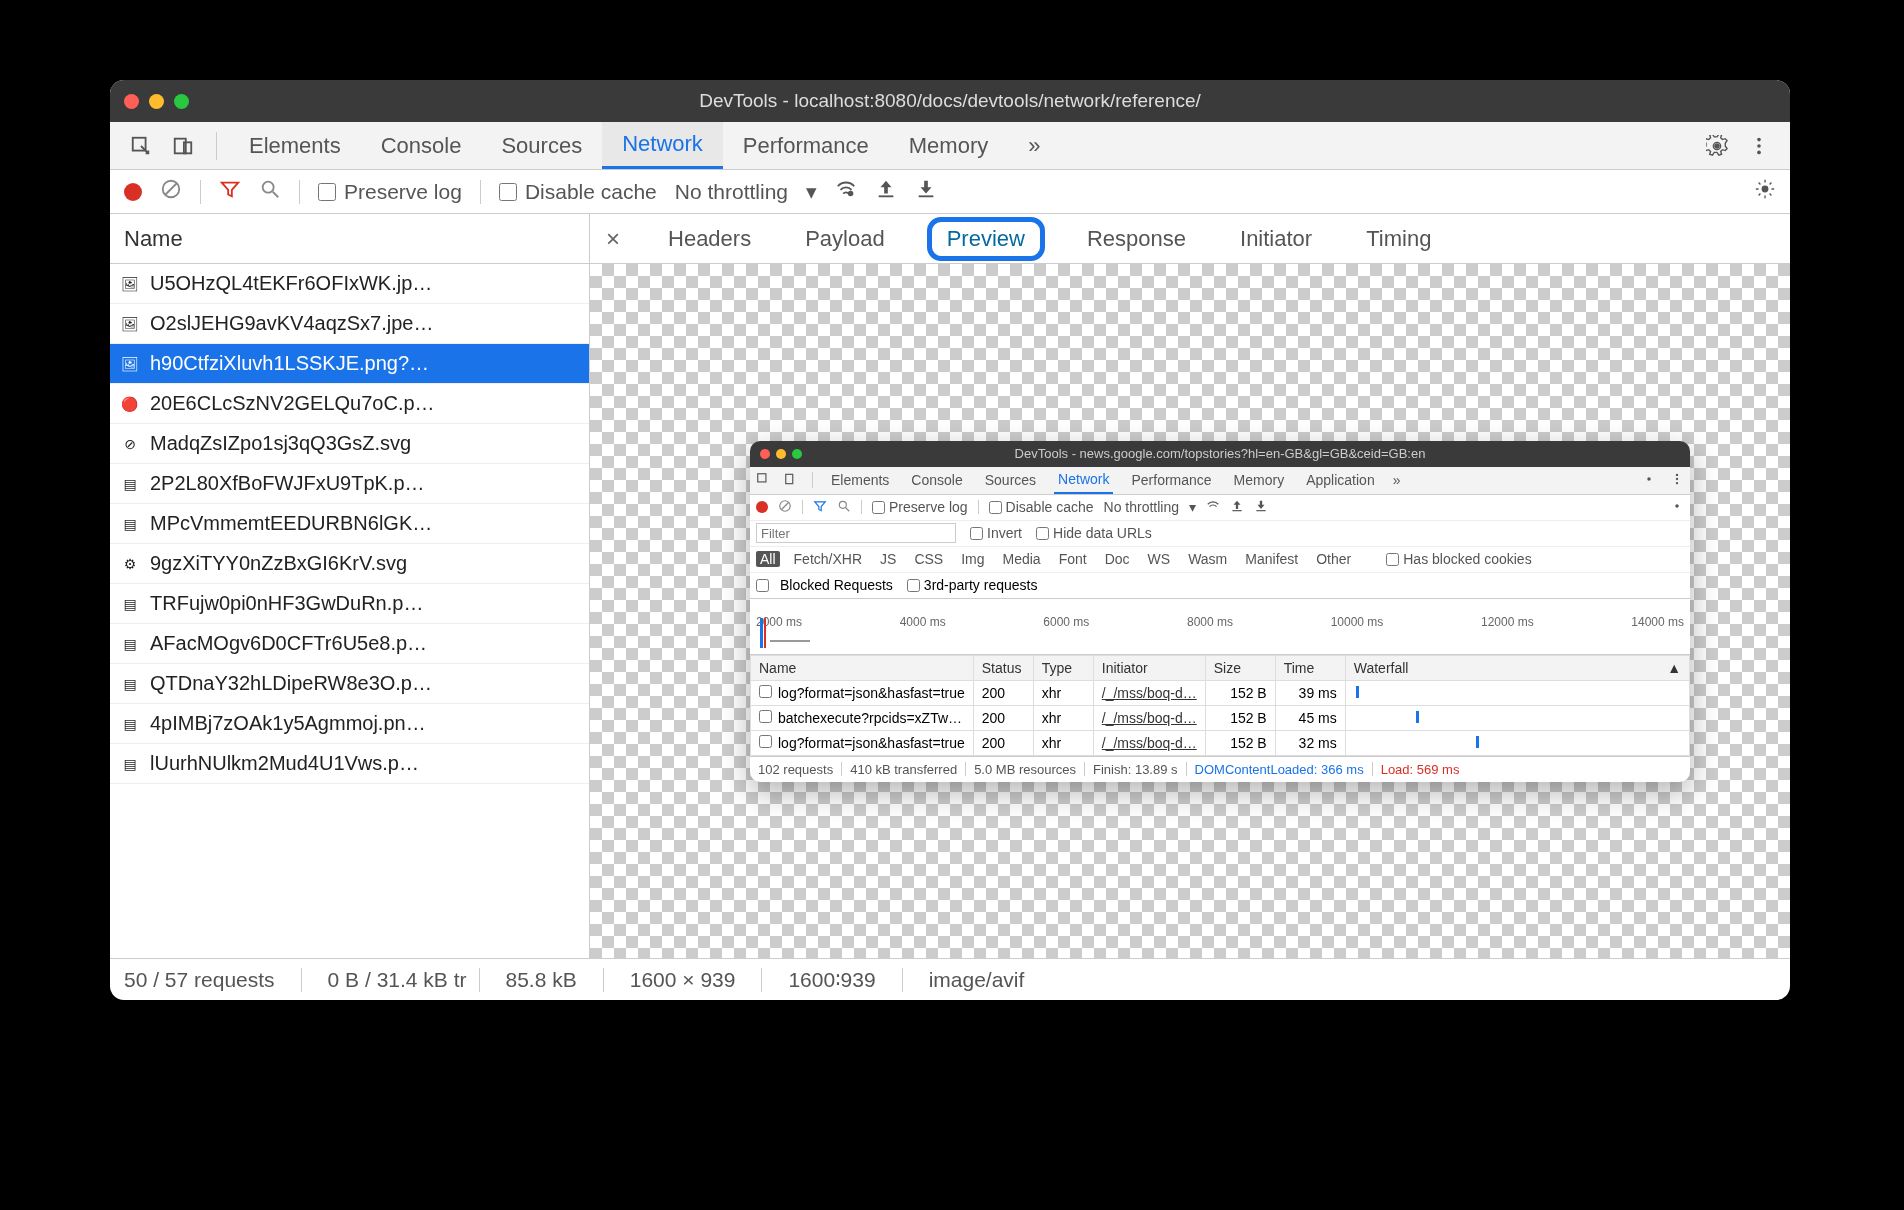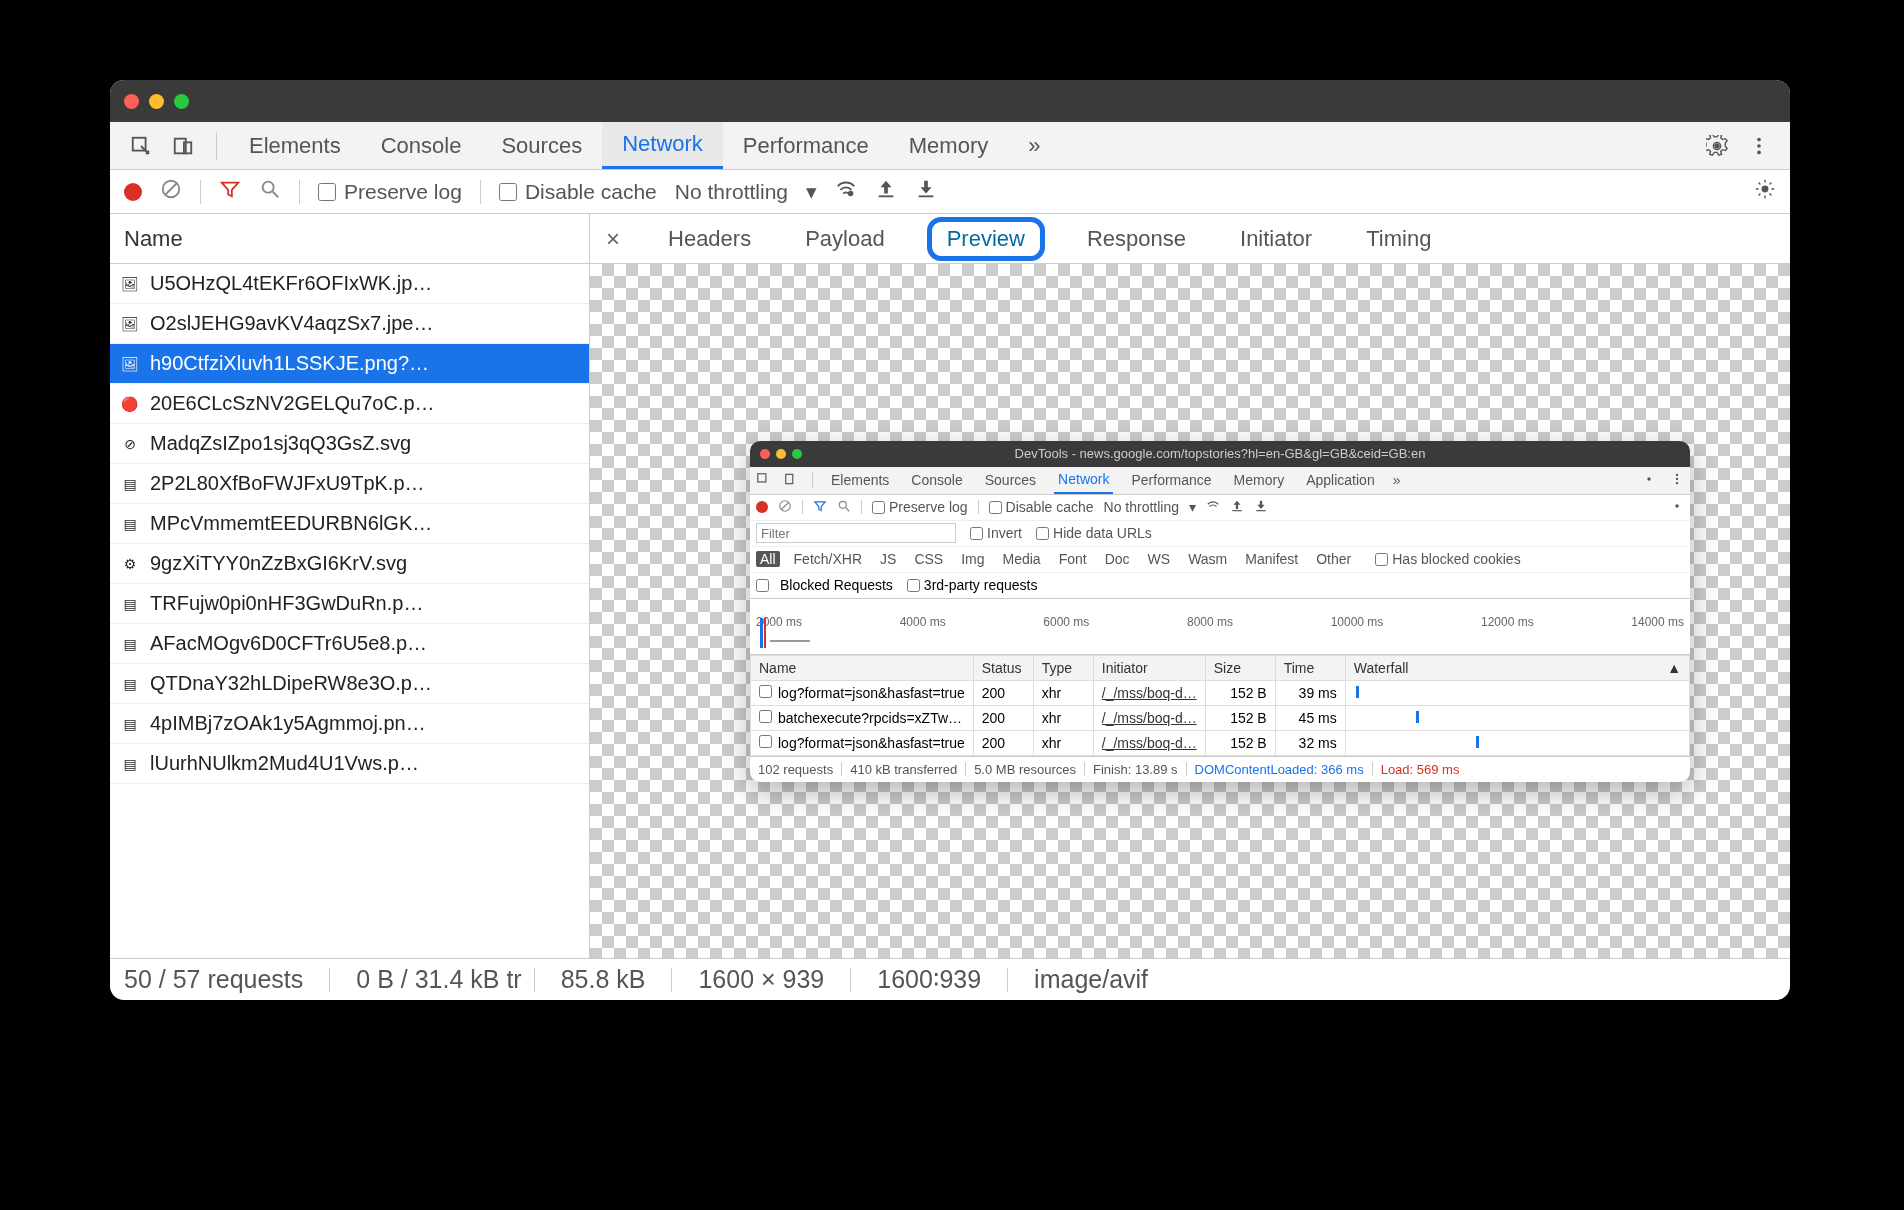--- a/index.html
+++ b/index.html
@@ -157,41 +157,42 @@
   .inner-table th, .inner-table td { border: 1px solid #ddd; padding: 4px 8px; text-align: left; white-space: nowrap; overflow:hidden;}
   .inner-table th { background: #f3f3f3; font-weight: 400; color:#333;}
   .inner-status { height: 26px; border-top: 1px solid #ccc; display: flex; align-items: center; font-size: 13px; color: #555; padding: 0 8px; gap: 8px; }
   .inner-status .dcl { color: #1a73e8; }
   .inner-status .load { color: #d93025; }
   .statusbar {
     height: 42px;
     border-top: 1px solid #ccc;
     display: flex;
     align-items: center;
-    font-size: 25px;
+    font-size: 21px;
     color: #555;
     padding: 0 14px;
     gap: 26px;
   }
   .statusbar .sep { width:1px; height:24px; background:#ccc; }
   .svgicon { width: 22px; height: 22px; }
   .underline-link { text-decoration: underline; color: #333;}
   .waterfall-bar { display:inline-block; width:3px; height:12px; background:#1a73e8; }
 </style>
 </head>
 <body>
 
 <div class="window">
 
   <div class="titlebar">
     <div class="traffic">
       <div class="dot red"></div>
       <div class="dot yellow"></div>
       <div class="dot green"></div>
     </div>
+    <div class="titlebar-title">DevTools - localhost:8080/docs/devtools/network/reference/</div>
   </div>
 
   <div class="tabs">
     <span class="tool-icon">
       <svg class="svgicon" viewBox="0 0 24 24" fill="none" stroke="#555" stroke-width="2">
           <rect x="3" y="3" width="14" height="14"></rect>
           <path d="M12 12 L20 20 M17 20 L20 20 L20 17"></path>
         </svg>
     </span>
     <span class="tool-icon">
@@ -452,21 +453,21 @@
               <span class="ftype">JS</span>
               <span class="ftype">CSS</span>
               <span class="ftype">Img</span>
               <span class="ftype">Media</span>
               <span class="ftype">Font</span>
               <span class="ftype">Doc</span>
               <span class="ftype">WS</span>
               <span class="ftype">Wasm</span>
               <span class="ftype">Manifest</span>
               <span class="ftype">Other</span>
-              <label style="display: flex; gap: 4px; align-items: center; margin-left: 10px;"><input type="checkbox" style="">Has blocked cookies</label>
+              <label style="display: flex; gap: 4px; align-items: center; margin-left: 21px;"><input type="checkbox" style="">Has blocked cookies</label>
             </div>
           <div class="inner-blocked">
             <label style="display:flex;gap:11px;align-items:center">
                 <input type="checkbox" style="">
                 <span>Blocked Requests</span>
               </label>
             <label style="display:flex;gap:4px;align-items:center">
                 <input type="checkbox" style="">
                 <span>3rd-party requests</span>
               </label>

